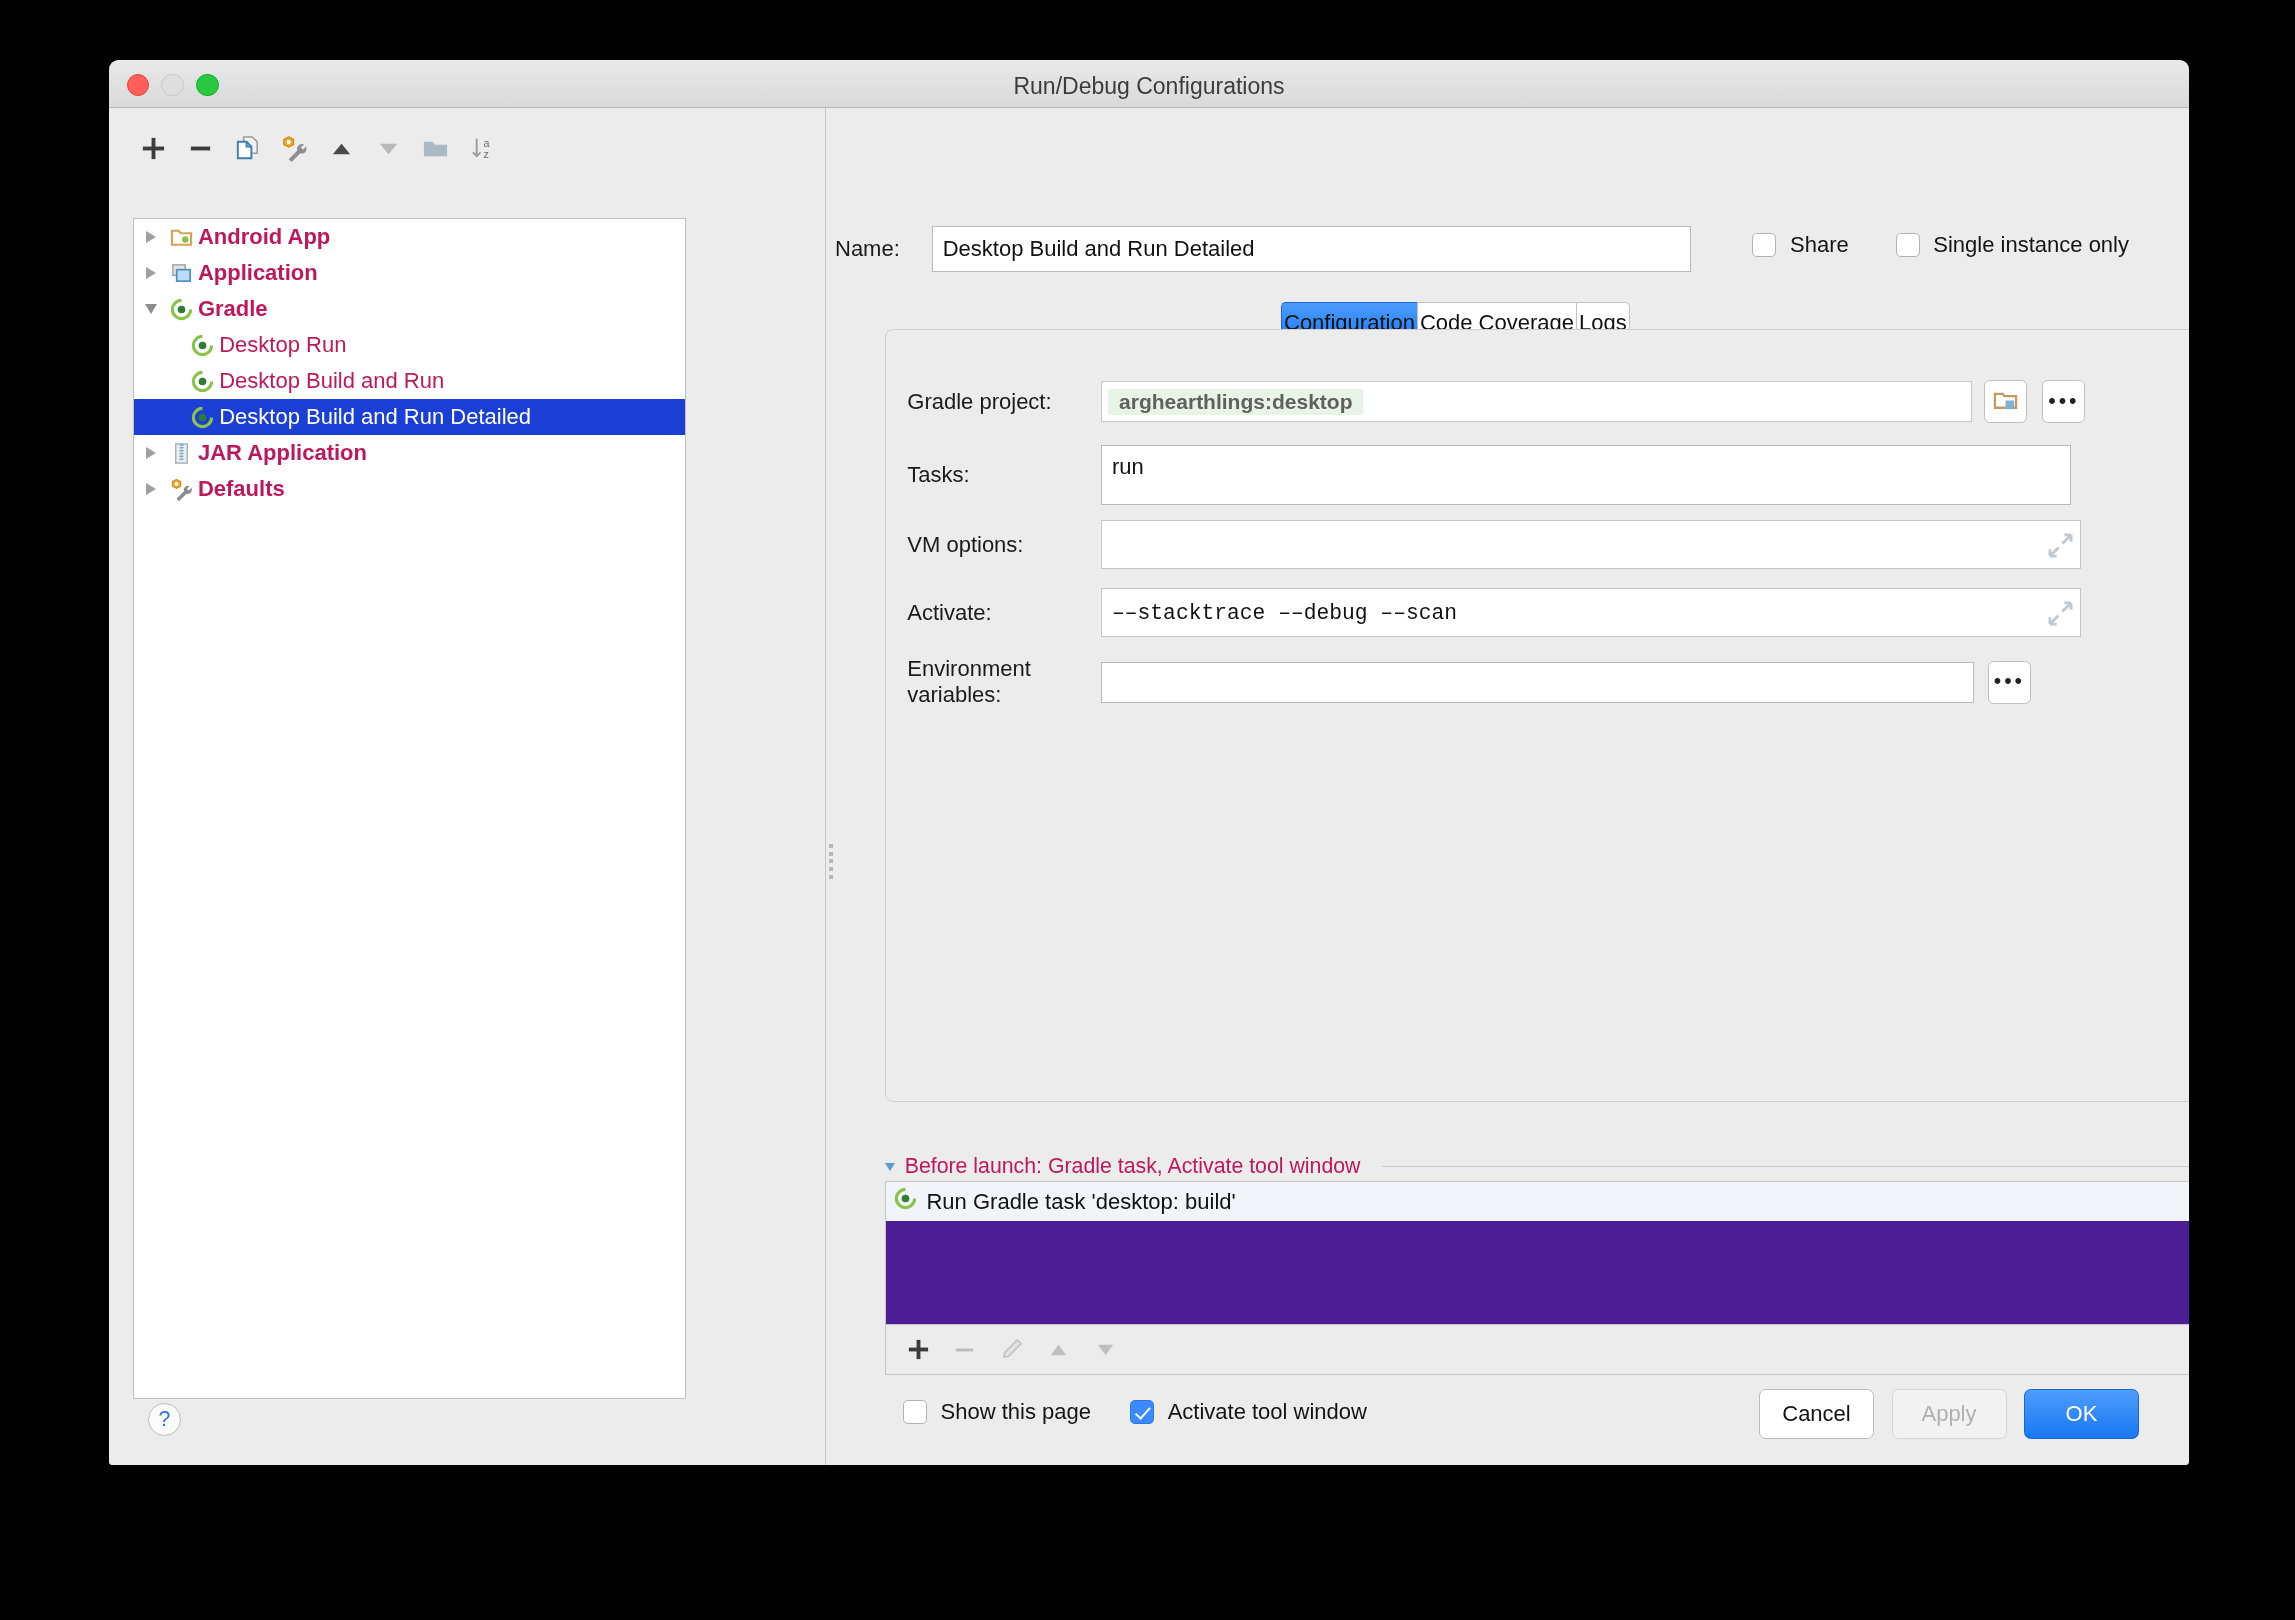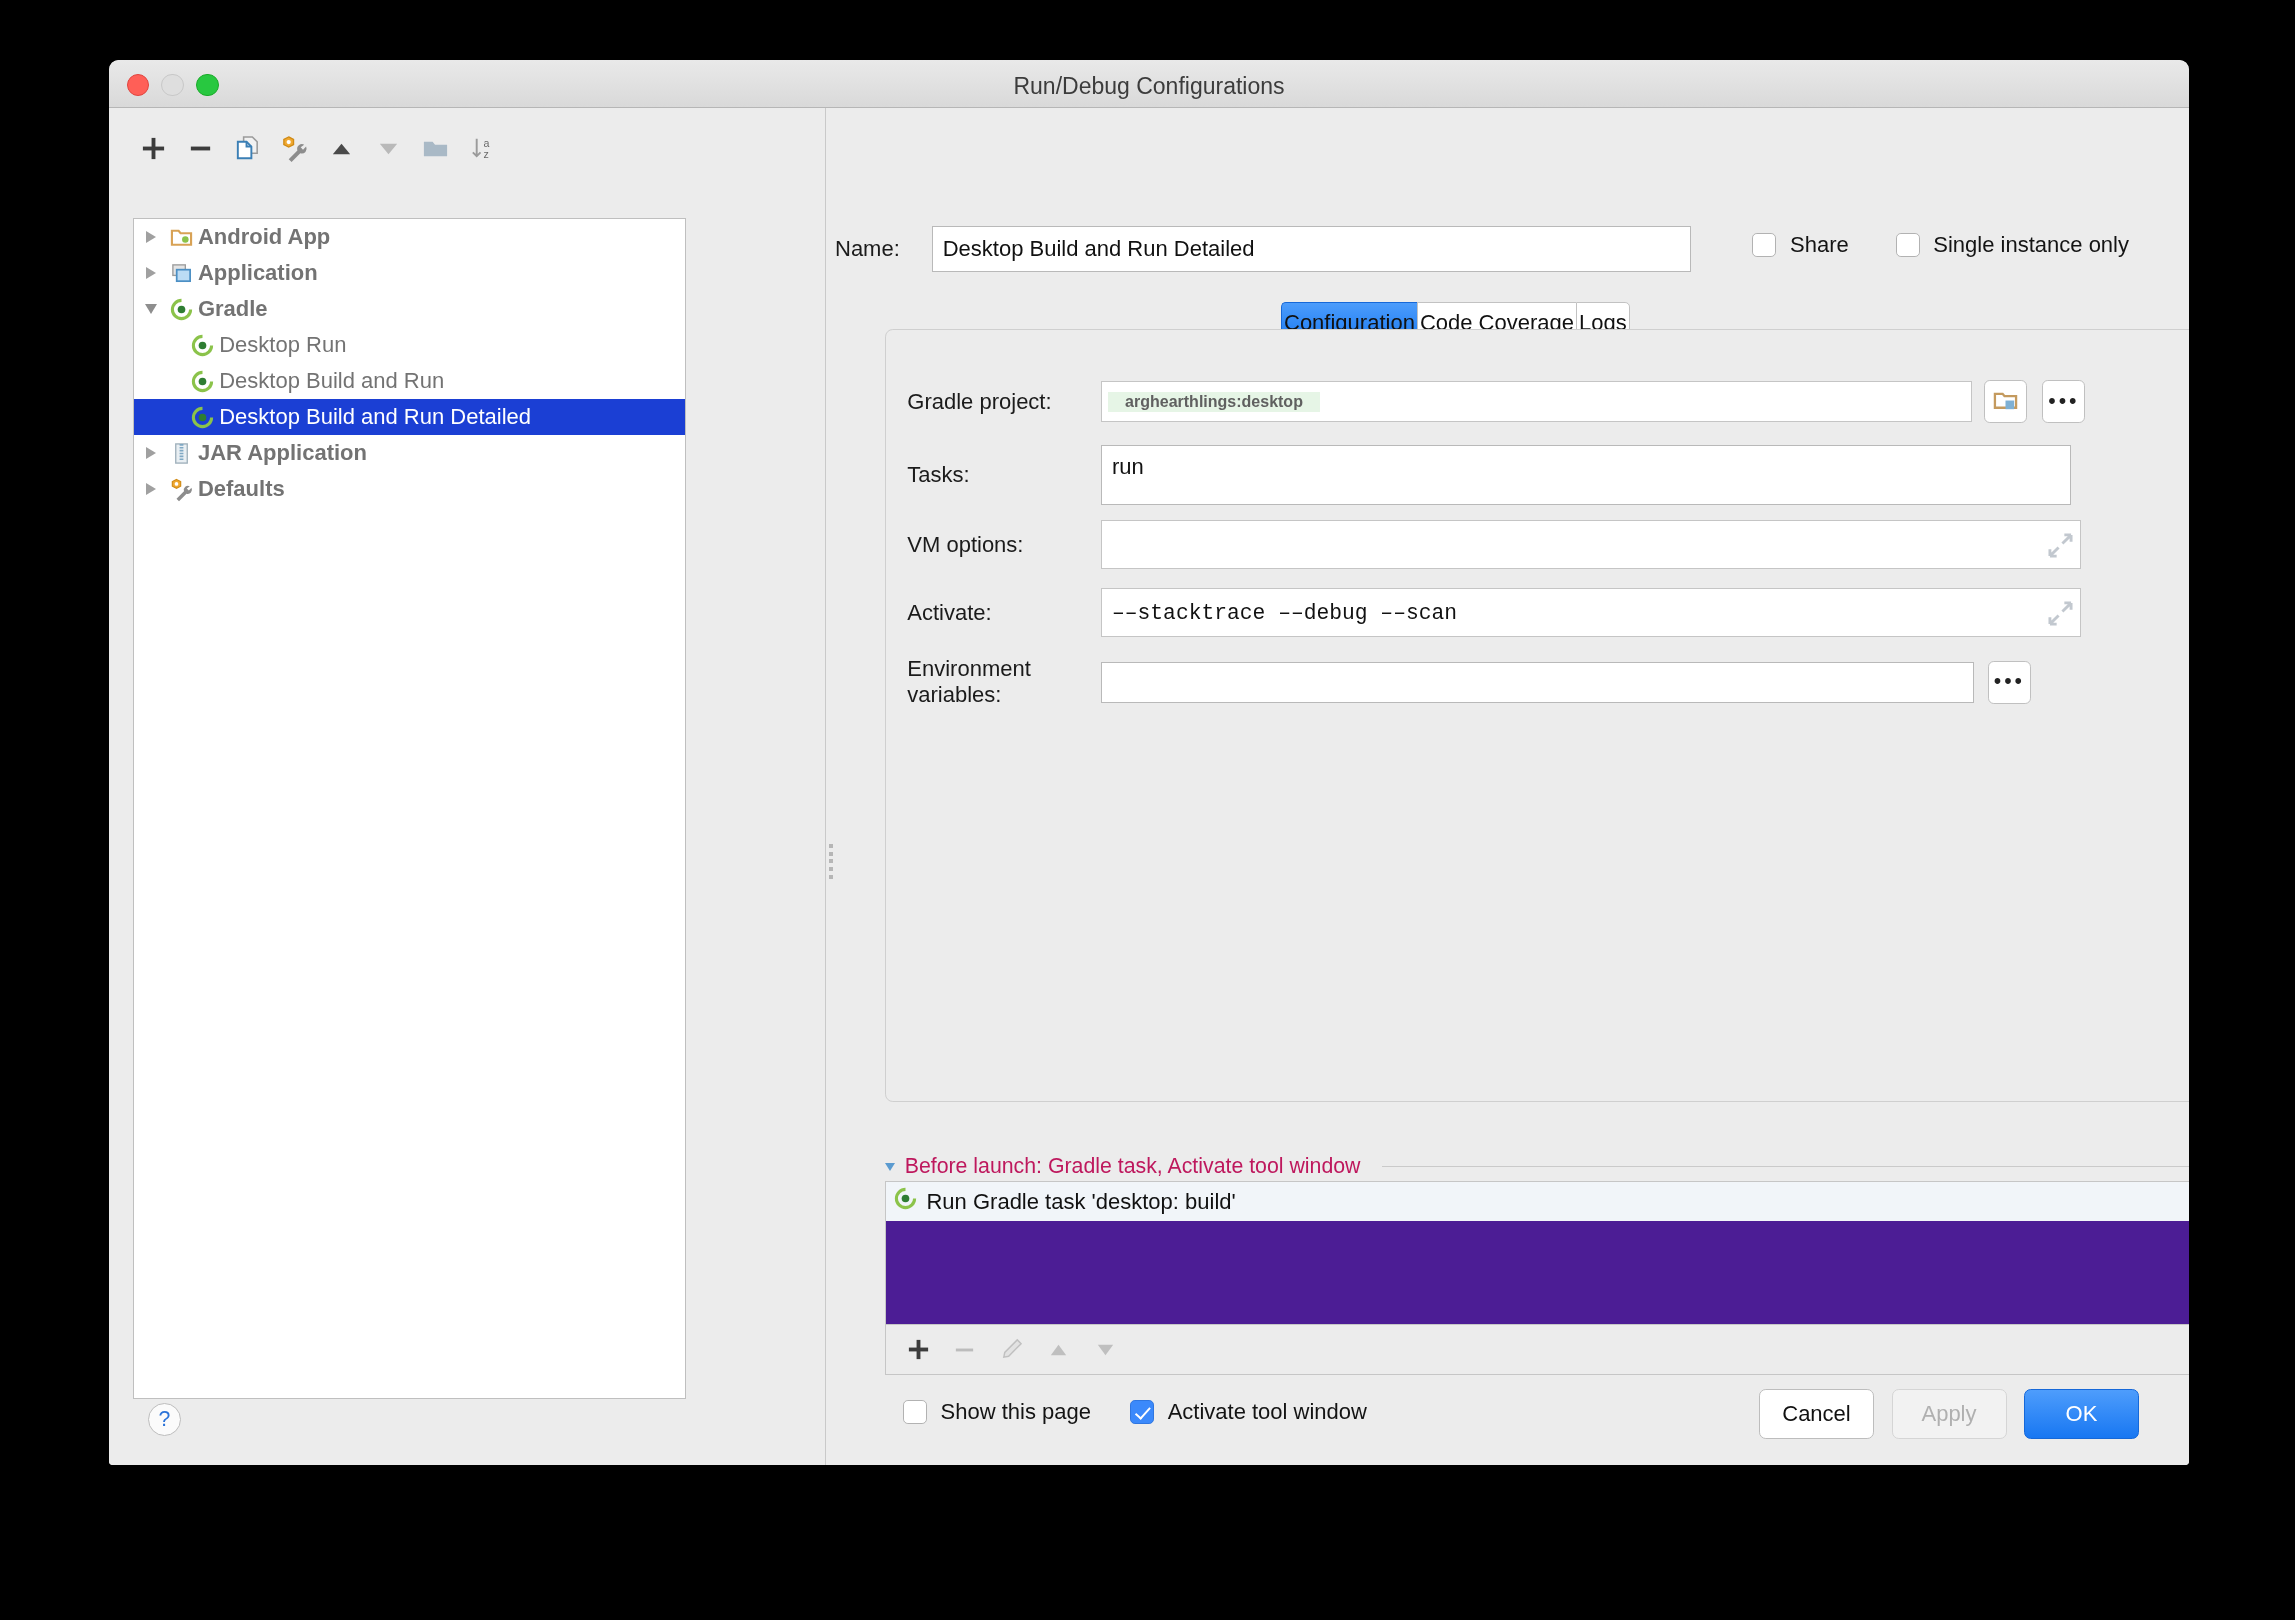--- a/index.html
+++ b/index.html
@@ -58,21 +58,21 @@
     left: 24px; top: 110px;
     width: 551px; height: 1179px;
     background: #fff;
     border: 1px solid #bfbfbf;
     overflow: hidden;
   }
   .tree-row {
     position: relative;
     height: 36px;
     display: flex; align-items: center;
-    font-size: 22px; color: #737373;
+    font-size: 22px; color: #be185d;
     white-space: nowrap;
   }
   .tree-row.group { font-weight: bold; }
   .tree-row.selected { background: #1b3fd4; color: #fff; }
   .twisty {
     width: 33px; display: flex; align-items: center; justify-content: center;
     flex: 0 0 33px;
   }
   .tri-right {
     width: 0; height: 0;
@@ -160,21 +160,21 @@
   .flabel { font-size: 22px; color: #1b1b1b; }
 
   .gp-field {
     width: 871px; height: 41px;
     background: #fff; border: 1px solid #c5c5c5;
     display: flex; align-items: center; padding: 0 5.8px;
     box-sizing: border-box;
   }
   .gp-value {
     background: #e6f5e6; color: #606060; font-weight: bold;
-    font-size: 16px; padding: 1px 17px;
+    font-size: 21px; padding: 1px 11px;
     font-family: "Liberation Sans", sans-serif;
   }
   .icon-btn {
     width: 43px; height: 43px; border-radius: 5.8px;
     background: #fff; border: 1px solid #c0c0c0;
     display: flex; align-items: center; justify-content: center;
     box-sizing: border-box;
   }
   .dots { letter-spacing: 2.9px; font-size: 21.3px; color: #222; line-height: 9.7px; }
 

